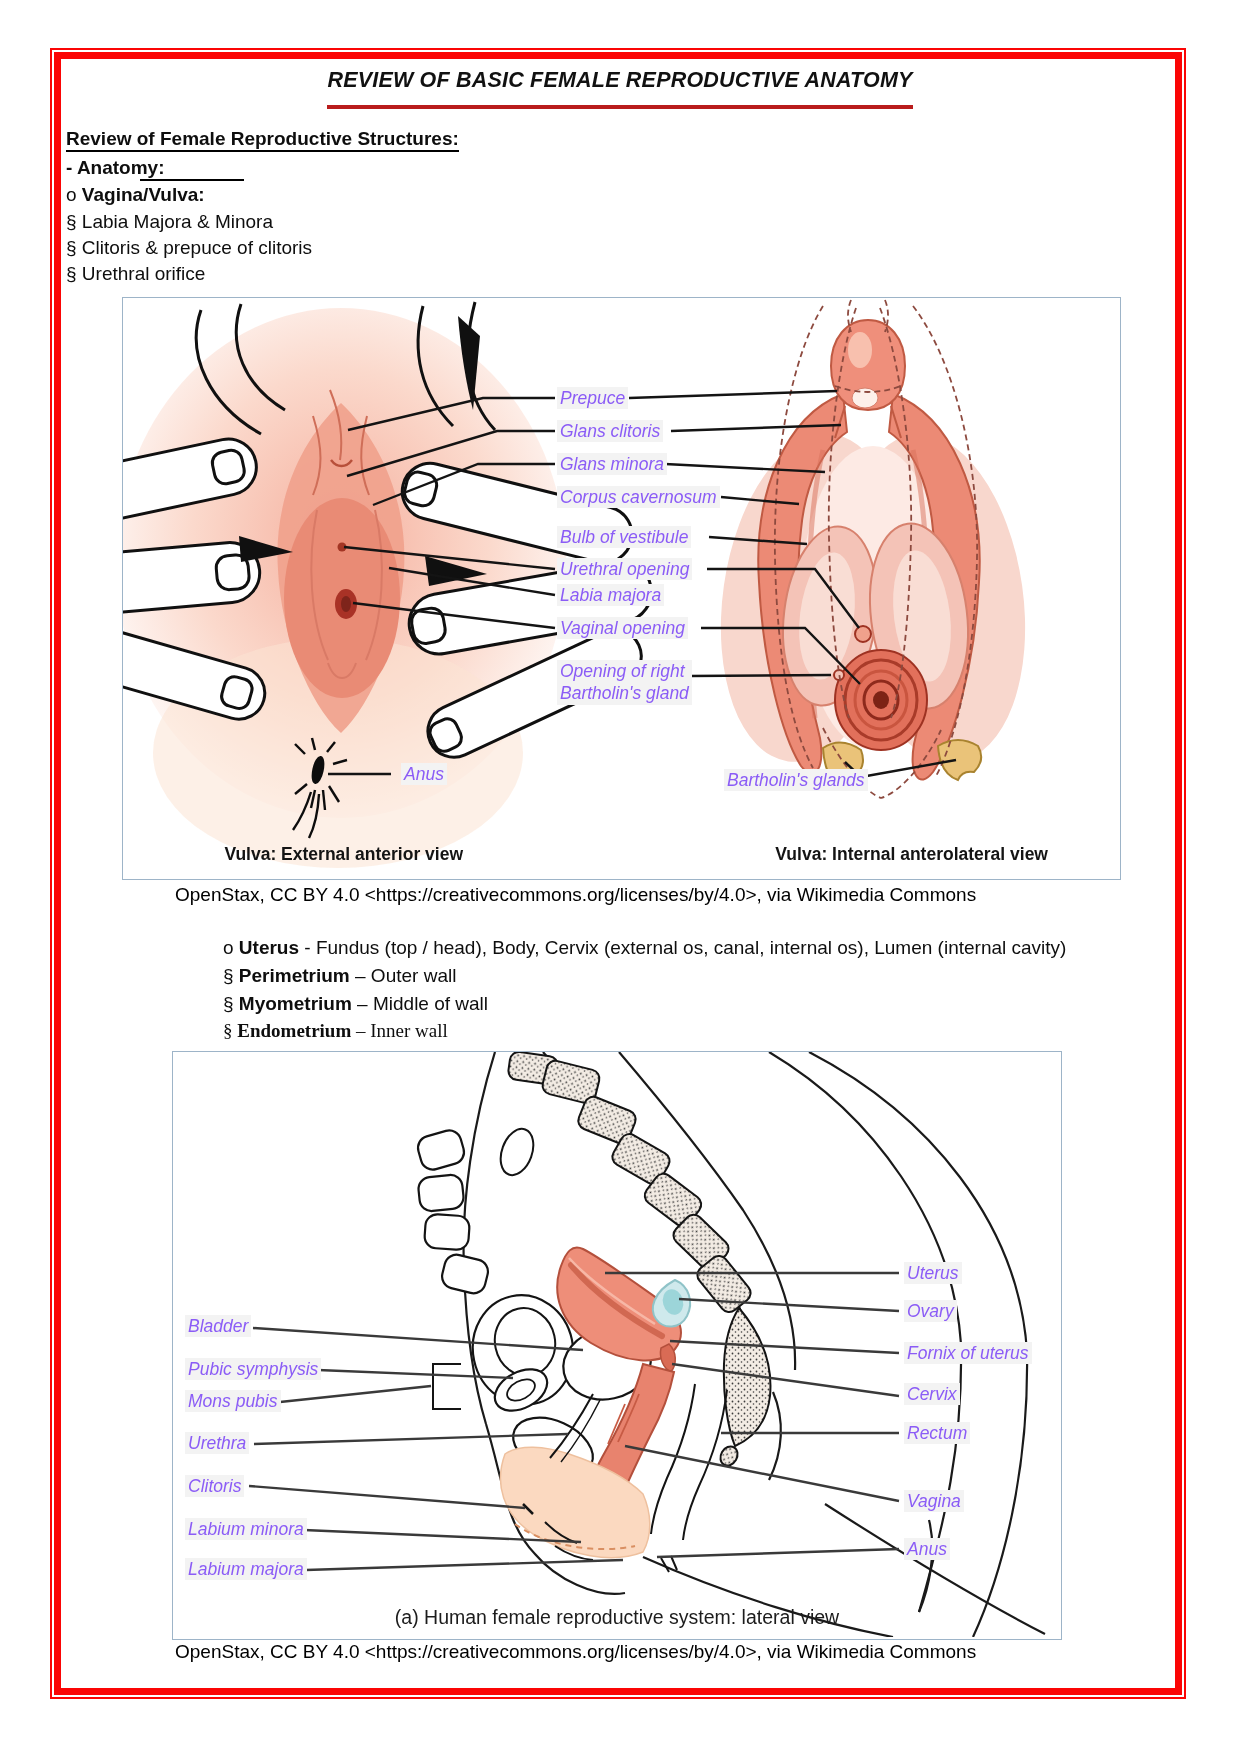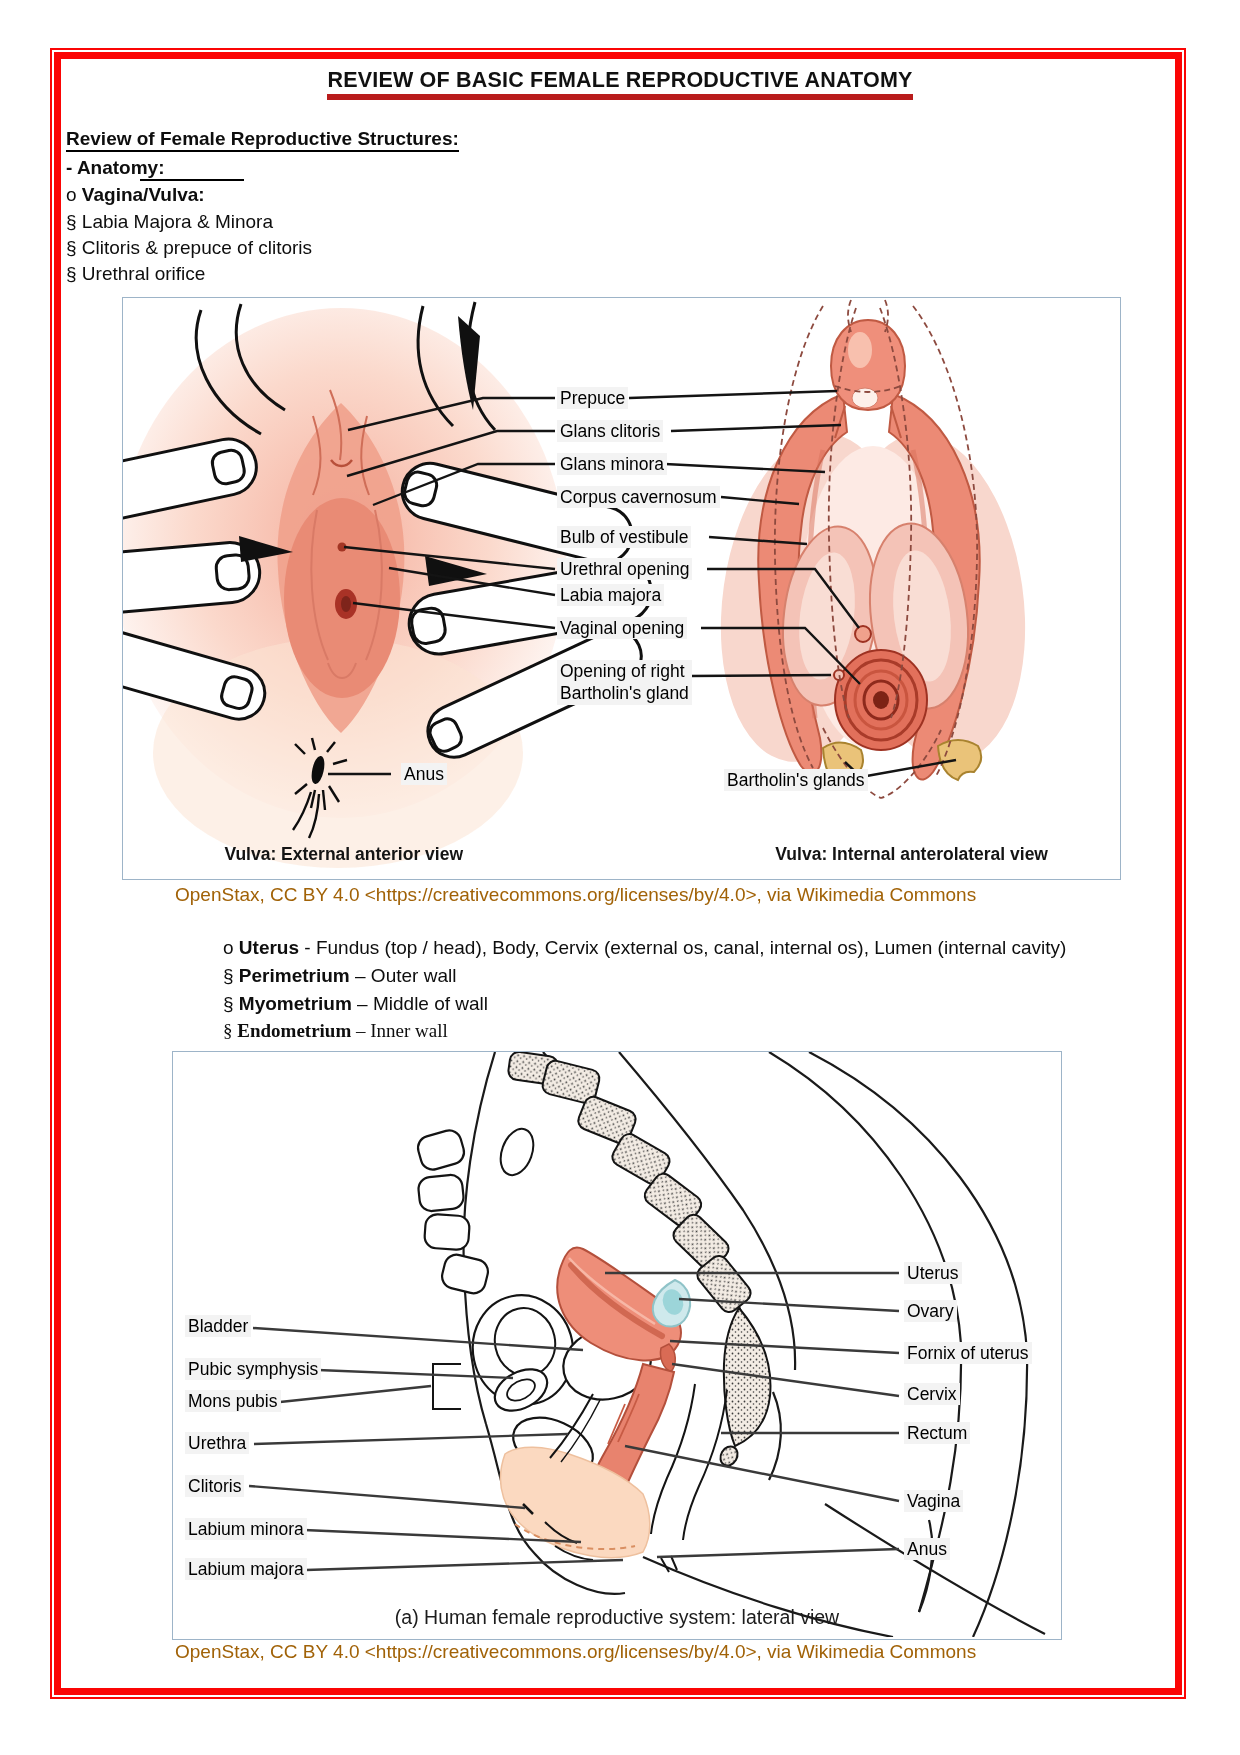--- a/index.html
+++ b/index.html
@@ -5,32 +5,32 @@
   html,body{margin:0;padding:0;background:#fff;}
   body{font-family:"Liberation Sans",sans-serif;color:#111;}
   .canvas{position:relative;width:1240px;height:1755px;background:#fff;overflow:hidden;}
   
   .border-outer{position:absolute;left:50px;top:48px;width:1136px;height:1651px;
     border:2px solid #fb0505;box-sizing:border-box;}
   .border-inner{position:absolute;left:2px;top:2px;right:2px;bottom:2px;border:7px solid #fb0505;}
   
   .title{position:absolute;top:68px;left:0;width:1240px;text-align:center;
     font-size:21.5px;font-weight:bold;letter-spacing:.2px;}
-  .title span{border-bottom:6px solid #b91c1c;padding-bottom:2px;}
+  .title span{border-bottom:4px solid #b91c1c;padding-bottom:13px;font-style:italic;}
   .bodyline{position:absolute;left:66px;font-size:19px;line-height:24px;white-space:nowrap;color:#0e0e0e;}
   .indent{left:175px;margin-left:48px;}
   .bold{font-weight:bold;}
   .u{border-bottom:2px solid #000;padding-bottom:1px;}
   .anatomy-rule{position:absolute;left:140px;top:179px;width:104px;height:0;border-top:2px solid #000;}
   
   .figure-box{position:absolute;background:#fff;border:1px solid #9db4c8;overflow:hidden;}
-  .flabel{position:absolute;font-size:17.5px;line-height:1.28;color:#000000;
-    background:#f3f3f3;padding:0 3px;white-space:nowrap;}
+  .flabel{position:absolute;font-size:17.5px;line-height:1.28;color:#8b5cf6;
+    background:#f3f3f3;padding:0 3px;white-space:nowrap;font-style:italic;}
   .fcaption{position:absolute;font-weight:bold;font-size:17.5px;color:#141414;text-align:right;white-space:nowrap;}
-  .attr{position:absolute;left:175px;font-size:19px;color:#a16207;white-space:nowrap;}
+  .attr{position:absolute;left:175px;font-size:19px;color:#000000;white-space:nowrap;}
   .fig2caption{position:absolute;font-size:19.5px;color:#1c1c1c;text-align:center;white-space:nowrap;}
   svg{position:absolute;left:0;top:0;}
 </style>
 </head>
 <body>
 
 <div class="canvas">
 
   <div class="border-outer">
     <div class="border-inner"></div>

